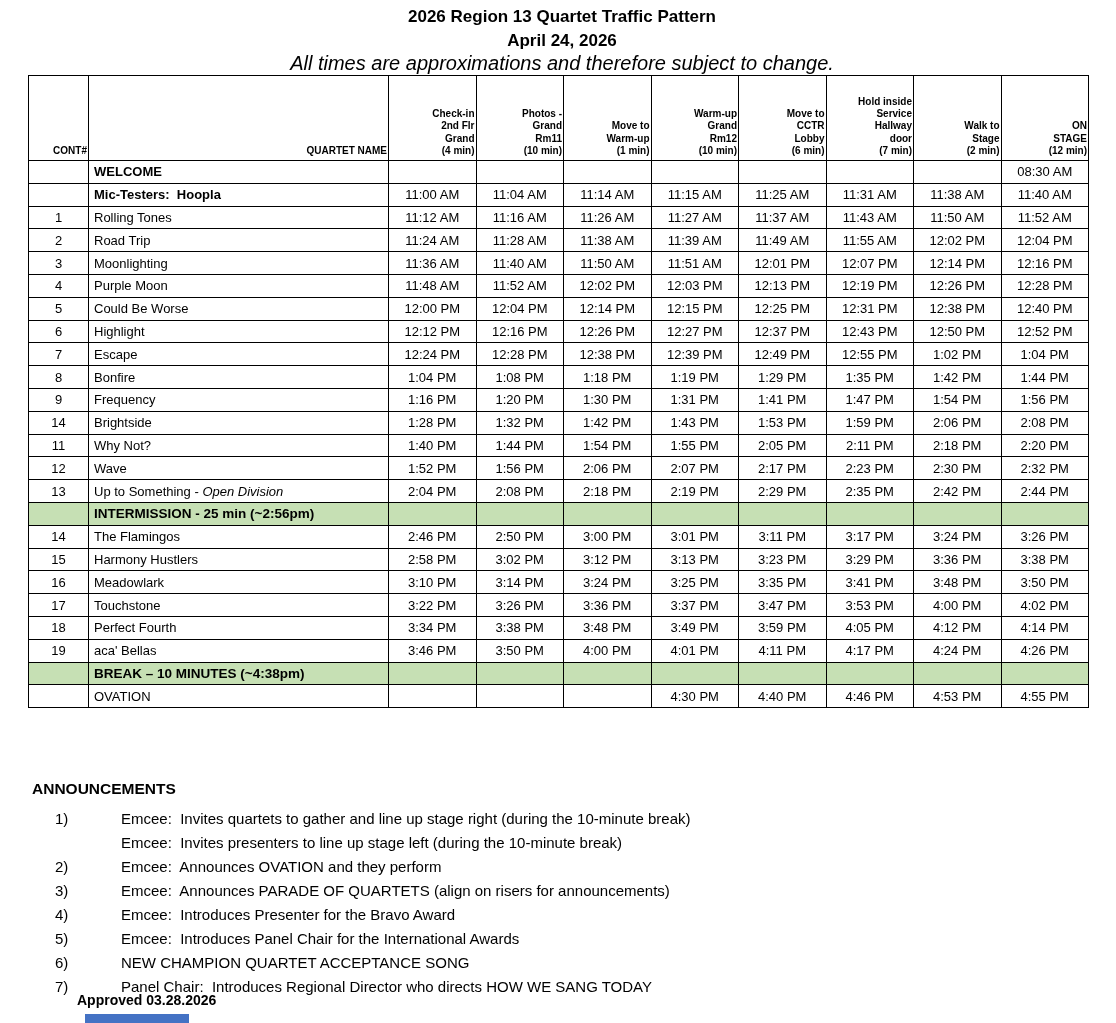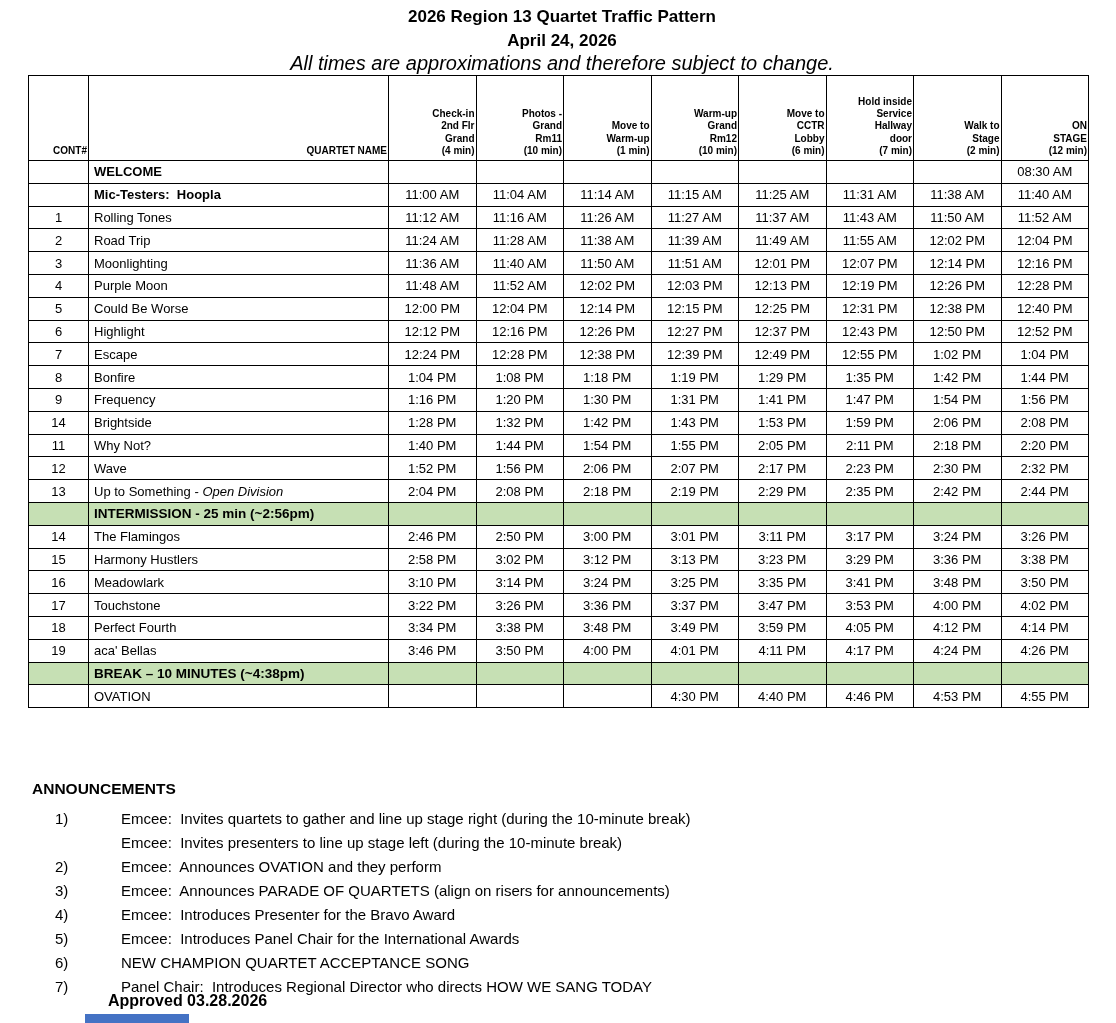--- a/index.html
+++ b/index.html
@@ -33,21 +33,21 @@
   tr.section td{background:var(--section-bg);}
   tr.section td.name{font-weight:bold;font-size:13.5px;}
 
   .ann{position:absolute;left:32px;top:756px;width:1060px;}
   .ann-head{font-size:15.5px;font-weight:bold;margin-bottom:9px;margin-top:24px;}
   .ann-item{display:flex;}
   .ann-num{width:60px;padding-left:23px;box-sizing:border-box;font-size:15px;line-height:24px;}
   .ann-lines{font-size:15px;line-height:24px;margin-left:29px;}
   .ann-line{white-space:pre;}
 
-  .approved{position:absolute;left:108px;top:992px;font-size:16px;font-weight:bold;}
+  .approved{position:absolute;left:77px;top:992px;font-size:14px;font-weight:bold;}
   .footer-bar{position:absolute;left:85px;top:1014px;width:104px;height:9px;}
 </style>
 </head>
 <body style="--section-bg: #C6E0B4;">
 
 <div class="titles">
   <div class="title-main">2026 Region 13 Quartet Traffic Pattern</div>
   <div class="title-date">April 24, 2026</div>
   <div class="title-sub">All times are approximations and therefore subject to change.</div>
 </div>

